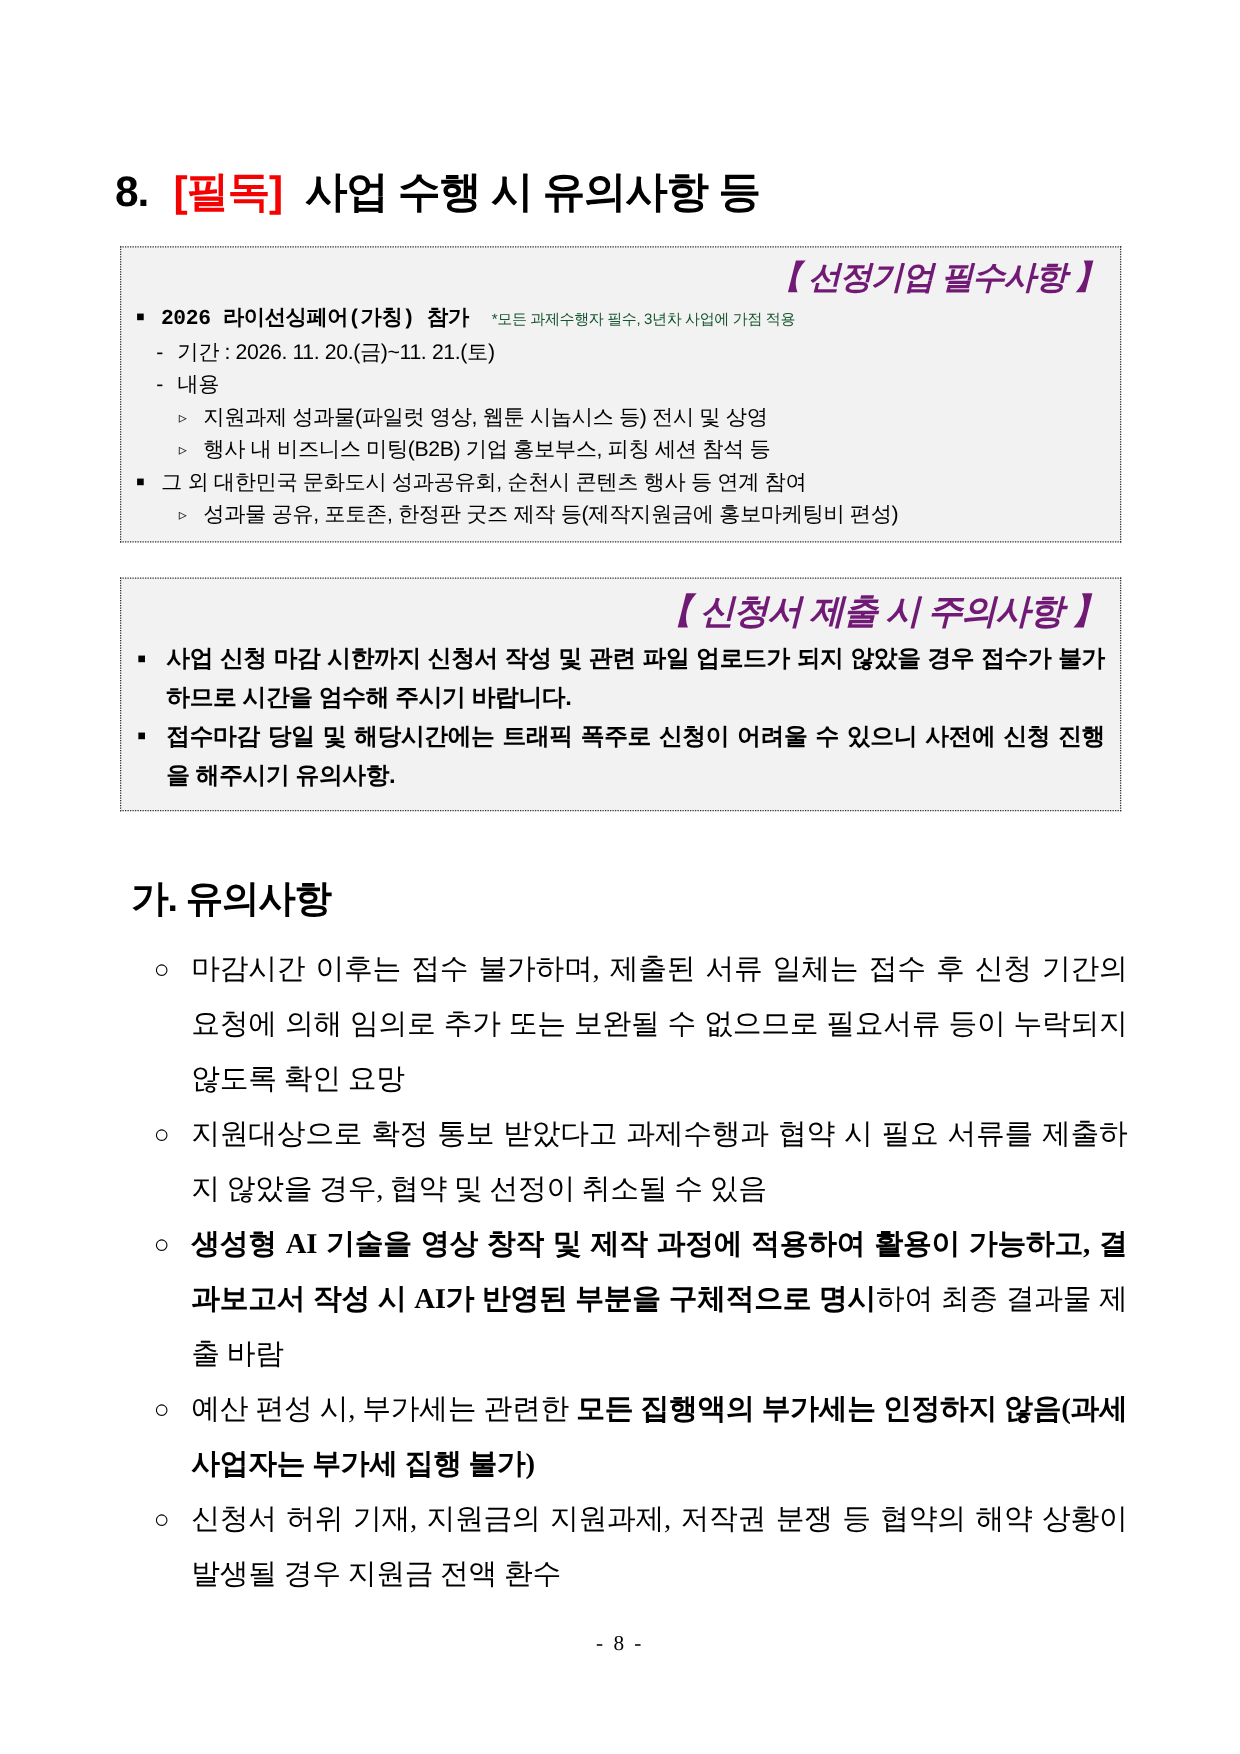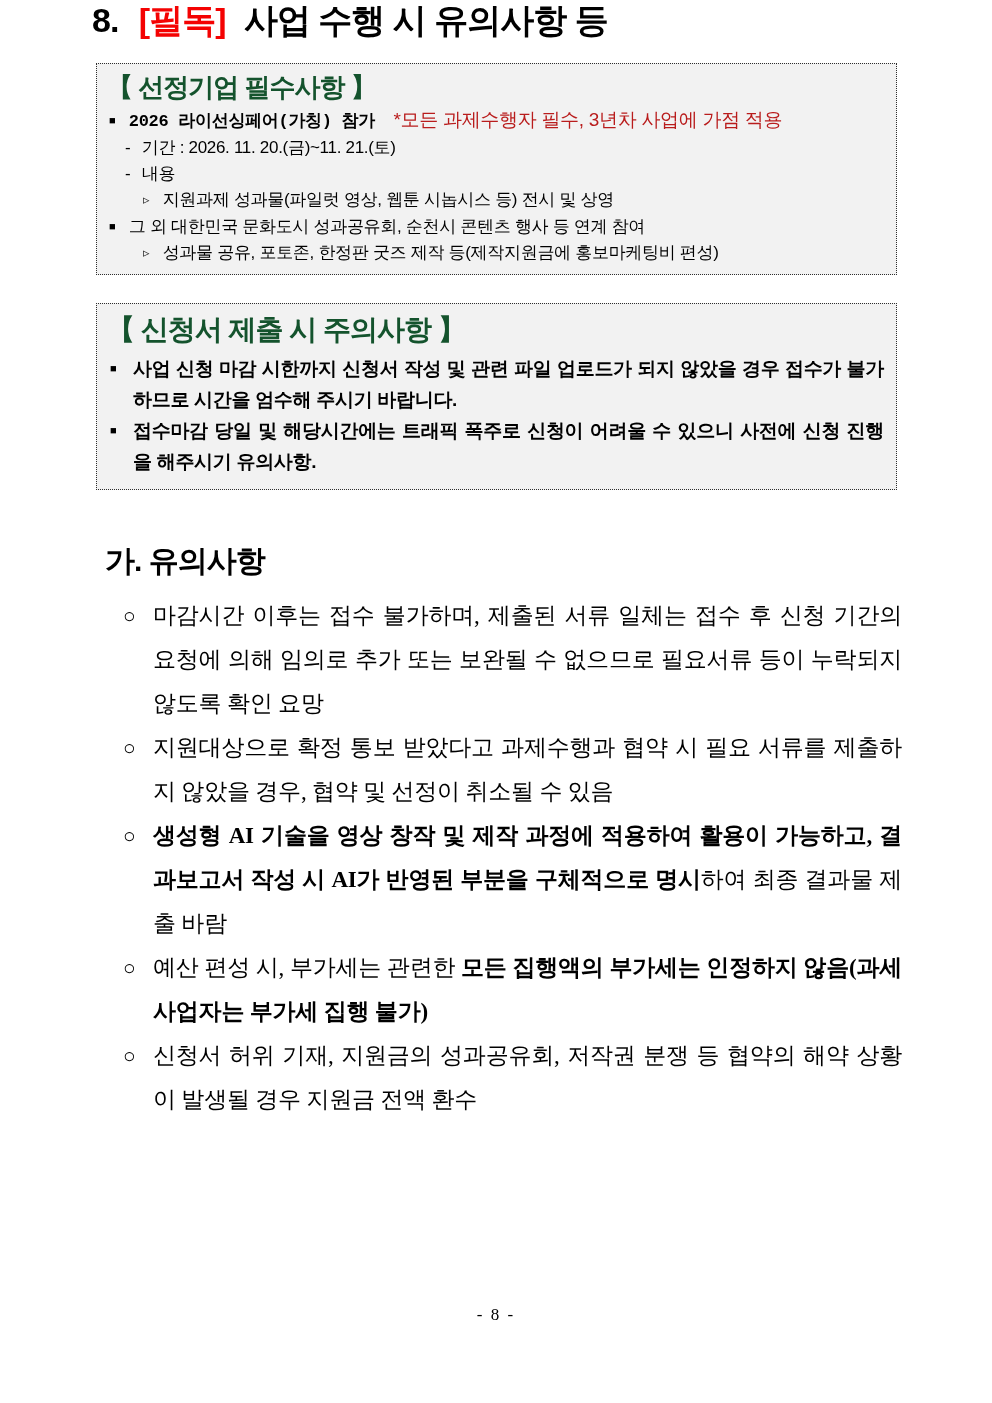--- a/index.html
+++ b/index.html
@@ -1,43 +1,43 @@
 <!DOCTYPE html>
 <html><head>
 <meta charset="utf-8">
 <style>
   html,body{margin:0;padding:0;background:#ffffff;}
   .page{
     width:992px;height:1403px;position:relative;background:#ffffff;
-    box-sizing:border-box;overflow:hidden;
+    box-sizing:border-box;padding-top:134px;overflow:hidden;
     font-family:"Liberation Sans",sans-serif;color:#000;
   }
   
   h1.doc-title{
     margin:0 0 0 92px;font-size:34px;line-height:41px;font-weight:800;
     letter-spacing:-1px;white-space:nowrap;
   }
   h1.doc-title .t-flag{color:#f40202;margin:0 10px;}
   h1.doc-title .t-num{margin-right:2px;}
   
   .notice-box{
     width:801px;margin-left:96px;box-sizing:border-box;
     border:1.5px dotted #2e2e2e;background:#f2f2f2;
     padding:5px 12px 8px 10px;
   }
   .box1{margin-top:22px;}
   .box2{margin-top:28px;padding-bottom:12px;}
   .box-header{
-    text-align:left;font-weight:800;color:#14532d;letter-spacing:-1px;
+    text-align:right;font-weight:800;color:#701a75;letter-spacing:-1px;font-style:italic;
   }
   .box1 .box-header{font-size:26px;line-height:36px;margin-bottom:2px;}
   .box2 .box-header{font-size:28px;line-height:42px;margin-bottom:2px;}
   .b-line{font-size:17px;line-height:26px;letter-spacing:-0.3px;}
   .b-line .strong{font-weight:800;font-family:Liberation Mono, monospace;}
-  .b-line .note{margin-left:14px;font-size:19px;color:#b91c1c;}
+  .b-line .note{margin-left:14px;font-size:12px;color:#14532d;}
   .lvl0{padding-left:2px;}
   .lvl1{padding-left:18px;}
   .lvl2{padding-left:36px;}
   .mk{display:inline-block;}
   .mk.sq{font-size:11px;vertical-align:2px;margin-right:9px;}
   .mk.dash{font-size:17px;margin-right:7px;}
   .mk.tri{font-size:13px;vertical-align:1px;margin-right:9px;color:#222;}
   .box2 .b-item{display:flex;font-size:19px;line-height:31px;font-weight:800;letter-spacing:-0.3px;}
   .box2 .b-item .mk.sq{width:14px;margin:0 9px 0 3px;font-size:11px;align-self:flex-start;line-height:31px;}
   .box2 .b-item p{margin:0;flex:1;text-align:justify;}
@@ -88,20 +88,24 @@
     <div class="b-line lvl1">
       <span class="mk dash">-</span>
       <span>내용</span>
     </div>
 
     <div class="b-line lvl2">
       <span class="mk tri">▹</span>
       <span>지원과제 성과물(파일럿 영상, 웹툰 시놉시스 등) 전시 및 상영</span>
     </div>
 
+    <div class="b-line lvl2">
+      <span class="mk tri">▹</span>
+      <span>행사 내 비즈니스 미팅(B2B) 기업 홍보부스, 피칭 세션 참석 등</span>
+    </div>
 
     <div class="b-line lvl0">
       <span class="mk sq">■</span>
       <span>그 외 대한민국 문화도시 성과공유회, 순천시 콘텐츠 행사 등 연계 참여</span>
     </div>
 
     <div class="b-line lvl2">
       <span class="mk tri">▹</span>
       <span>성과물 공유, 포토존, 한정판 굿즈 제작 등(제작지원금에 홍보마케팅비 편성)</span>
     </div>
@@ -140,20 +144,20 @@
       <p><span></span><span class="bold-seg">생성형 AI 기술을 영상 창작 및 제작 과정에 적용하여 활용이 가능하고, 결과보고서 작성 시 AI가 반영된 부분을 구체적으로 명시</span><span>하여 최종 결과물 제출 바람</span></p>
     </div>
 
     <div class="bullet">
       <span class="mk circle">○</span>
       <p><span>예산 편성 시, 부가세는 관련한 </span><span class="bold-seg">모든 집행액의 부가세는 인정하지 않음(과세사업자는 부가세 집행 불가)</span><span></span></p>
     </div>
 
     <div class="bullet">
       <span class="mk circle">○</span>
-      <p><span>신청서 허위 기재, 지원금의 성과공유회, 저작권 분쟁 등 협약의 해약 상황이 발생될 경우 지원금 전액 환수</span><span class="bold-seg"></span><span></span></p>
+      <p><span>신청서 허위 기재, 지원금의 지원과제, 저작권 분쟁 등 협약의 해약 상황이 발생될 경우 지원금 전액 환수</span><span class="bold-seg"></span><span></span></p>
     </div>
 
   </div>
 
   <div class="page-number">- 8 -</div>
 
 </div>
 
 </body></html>

